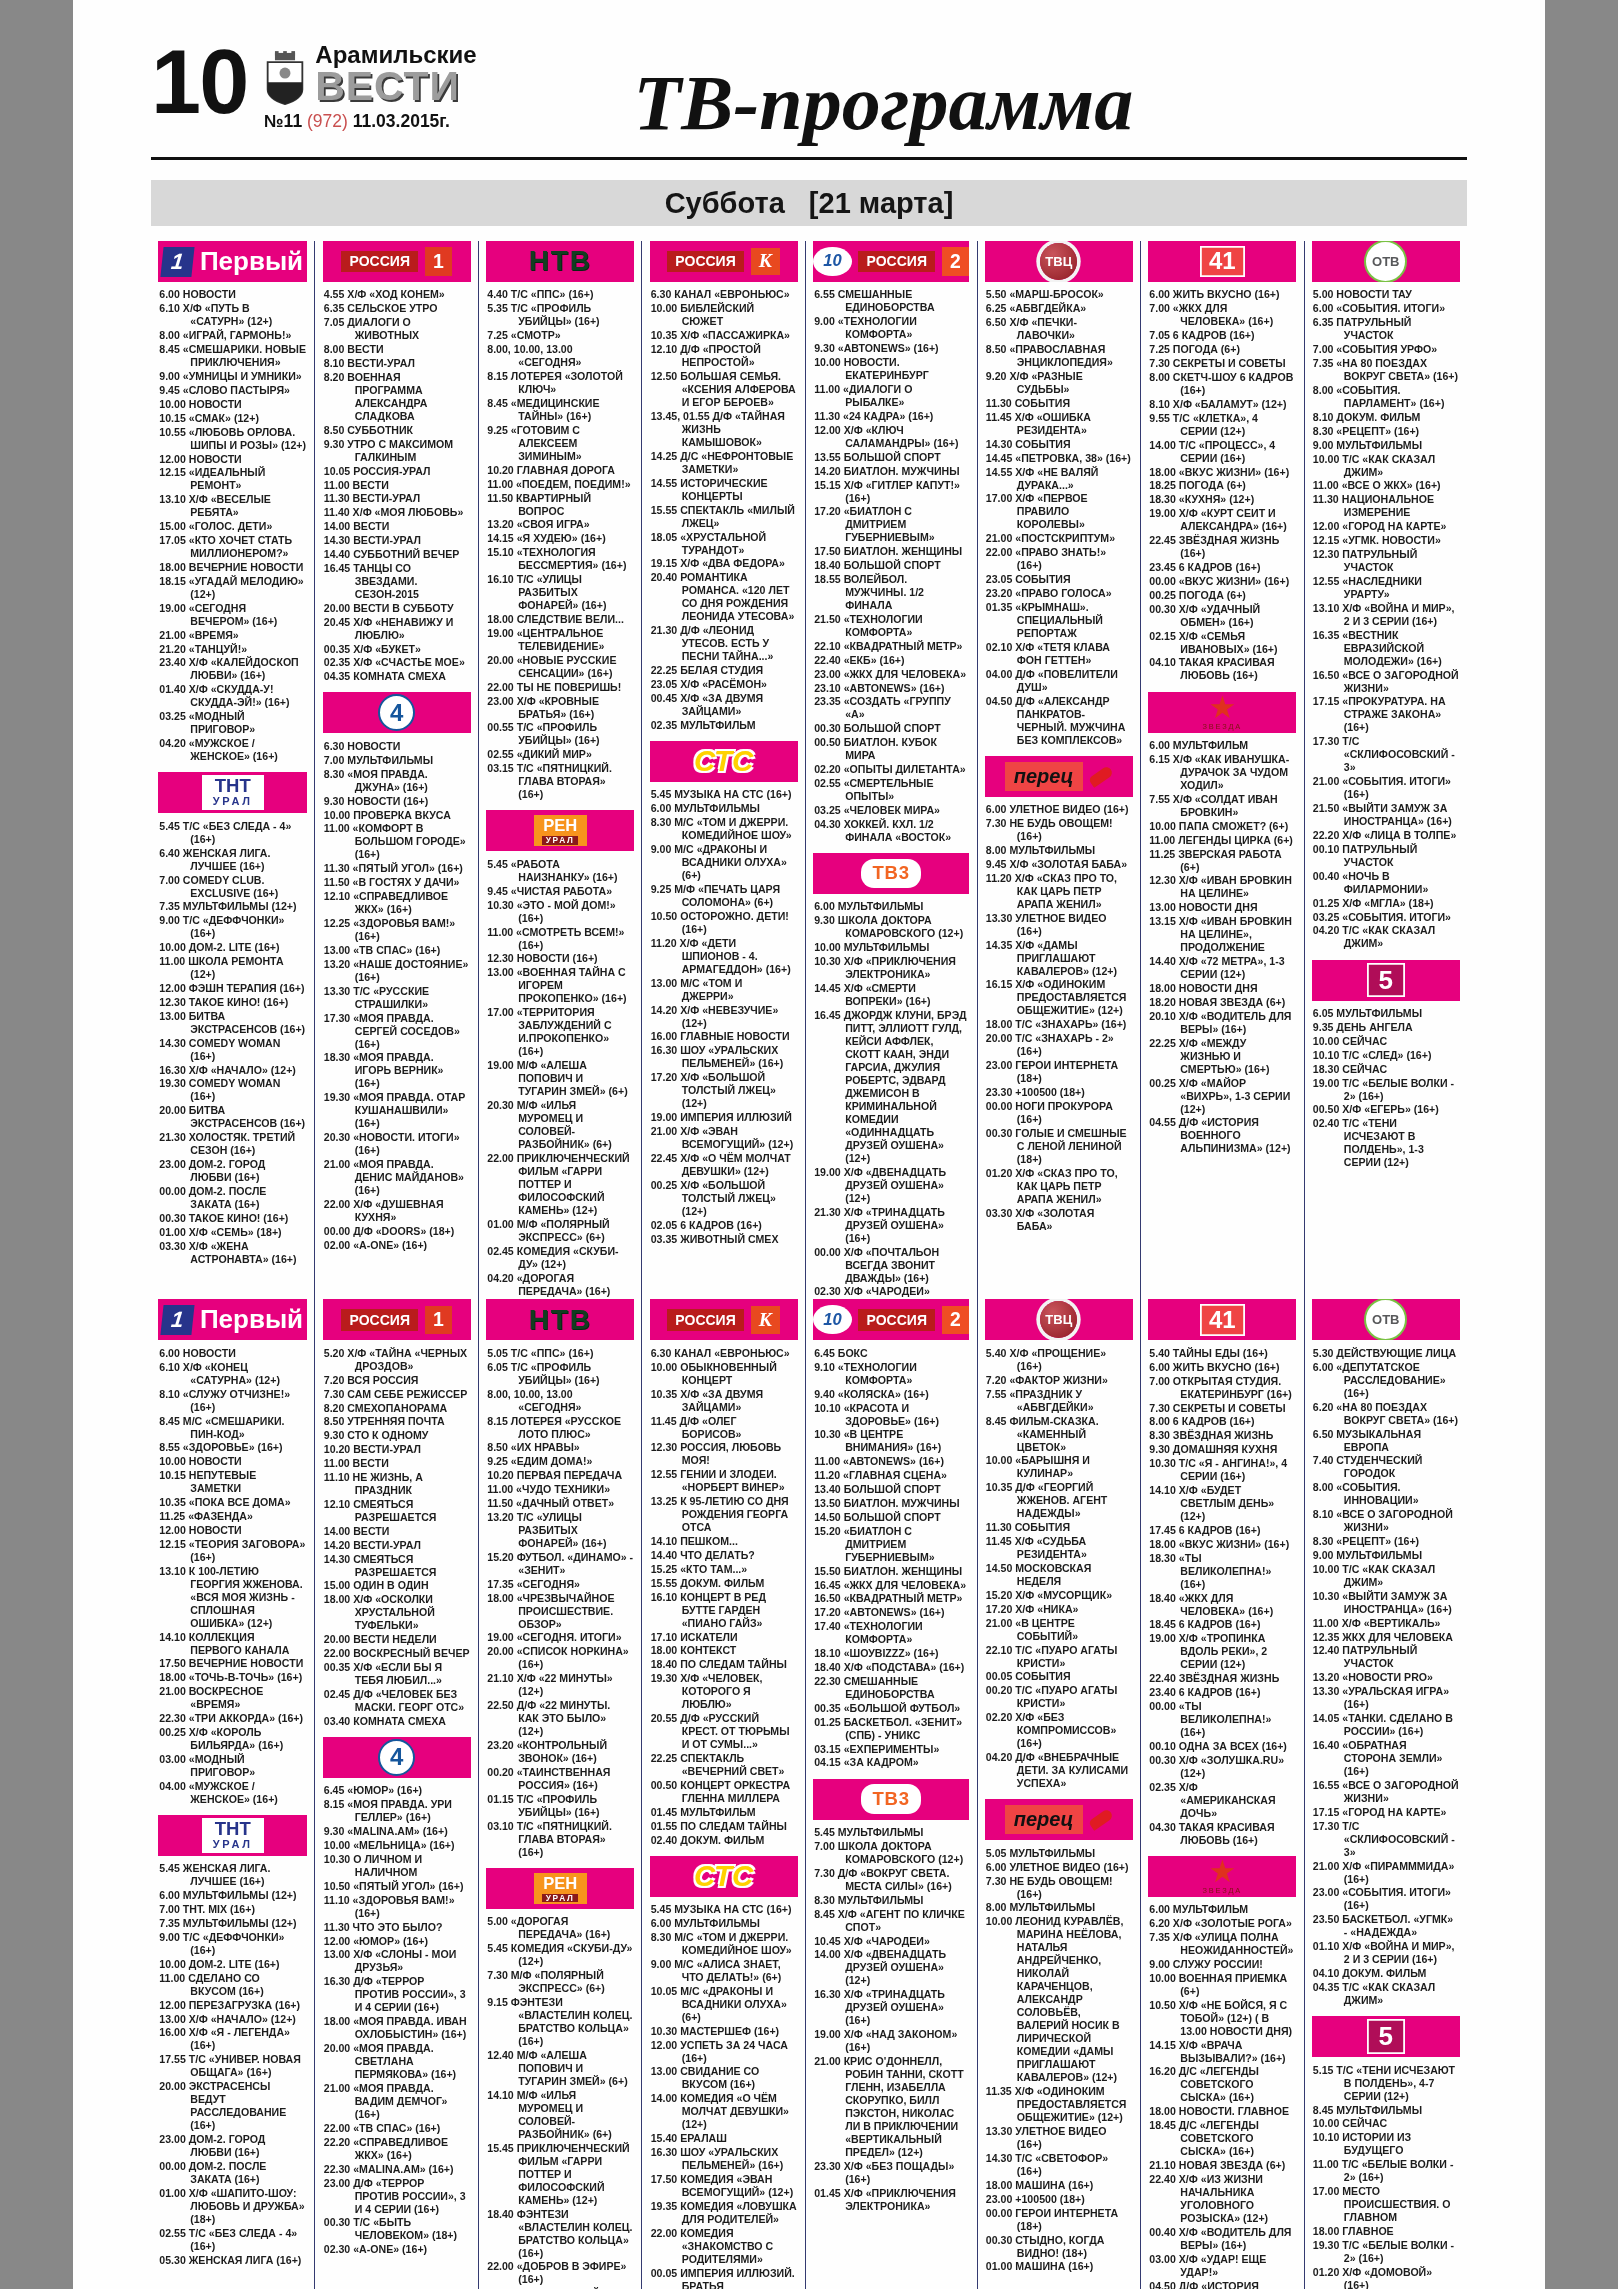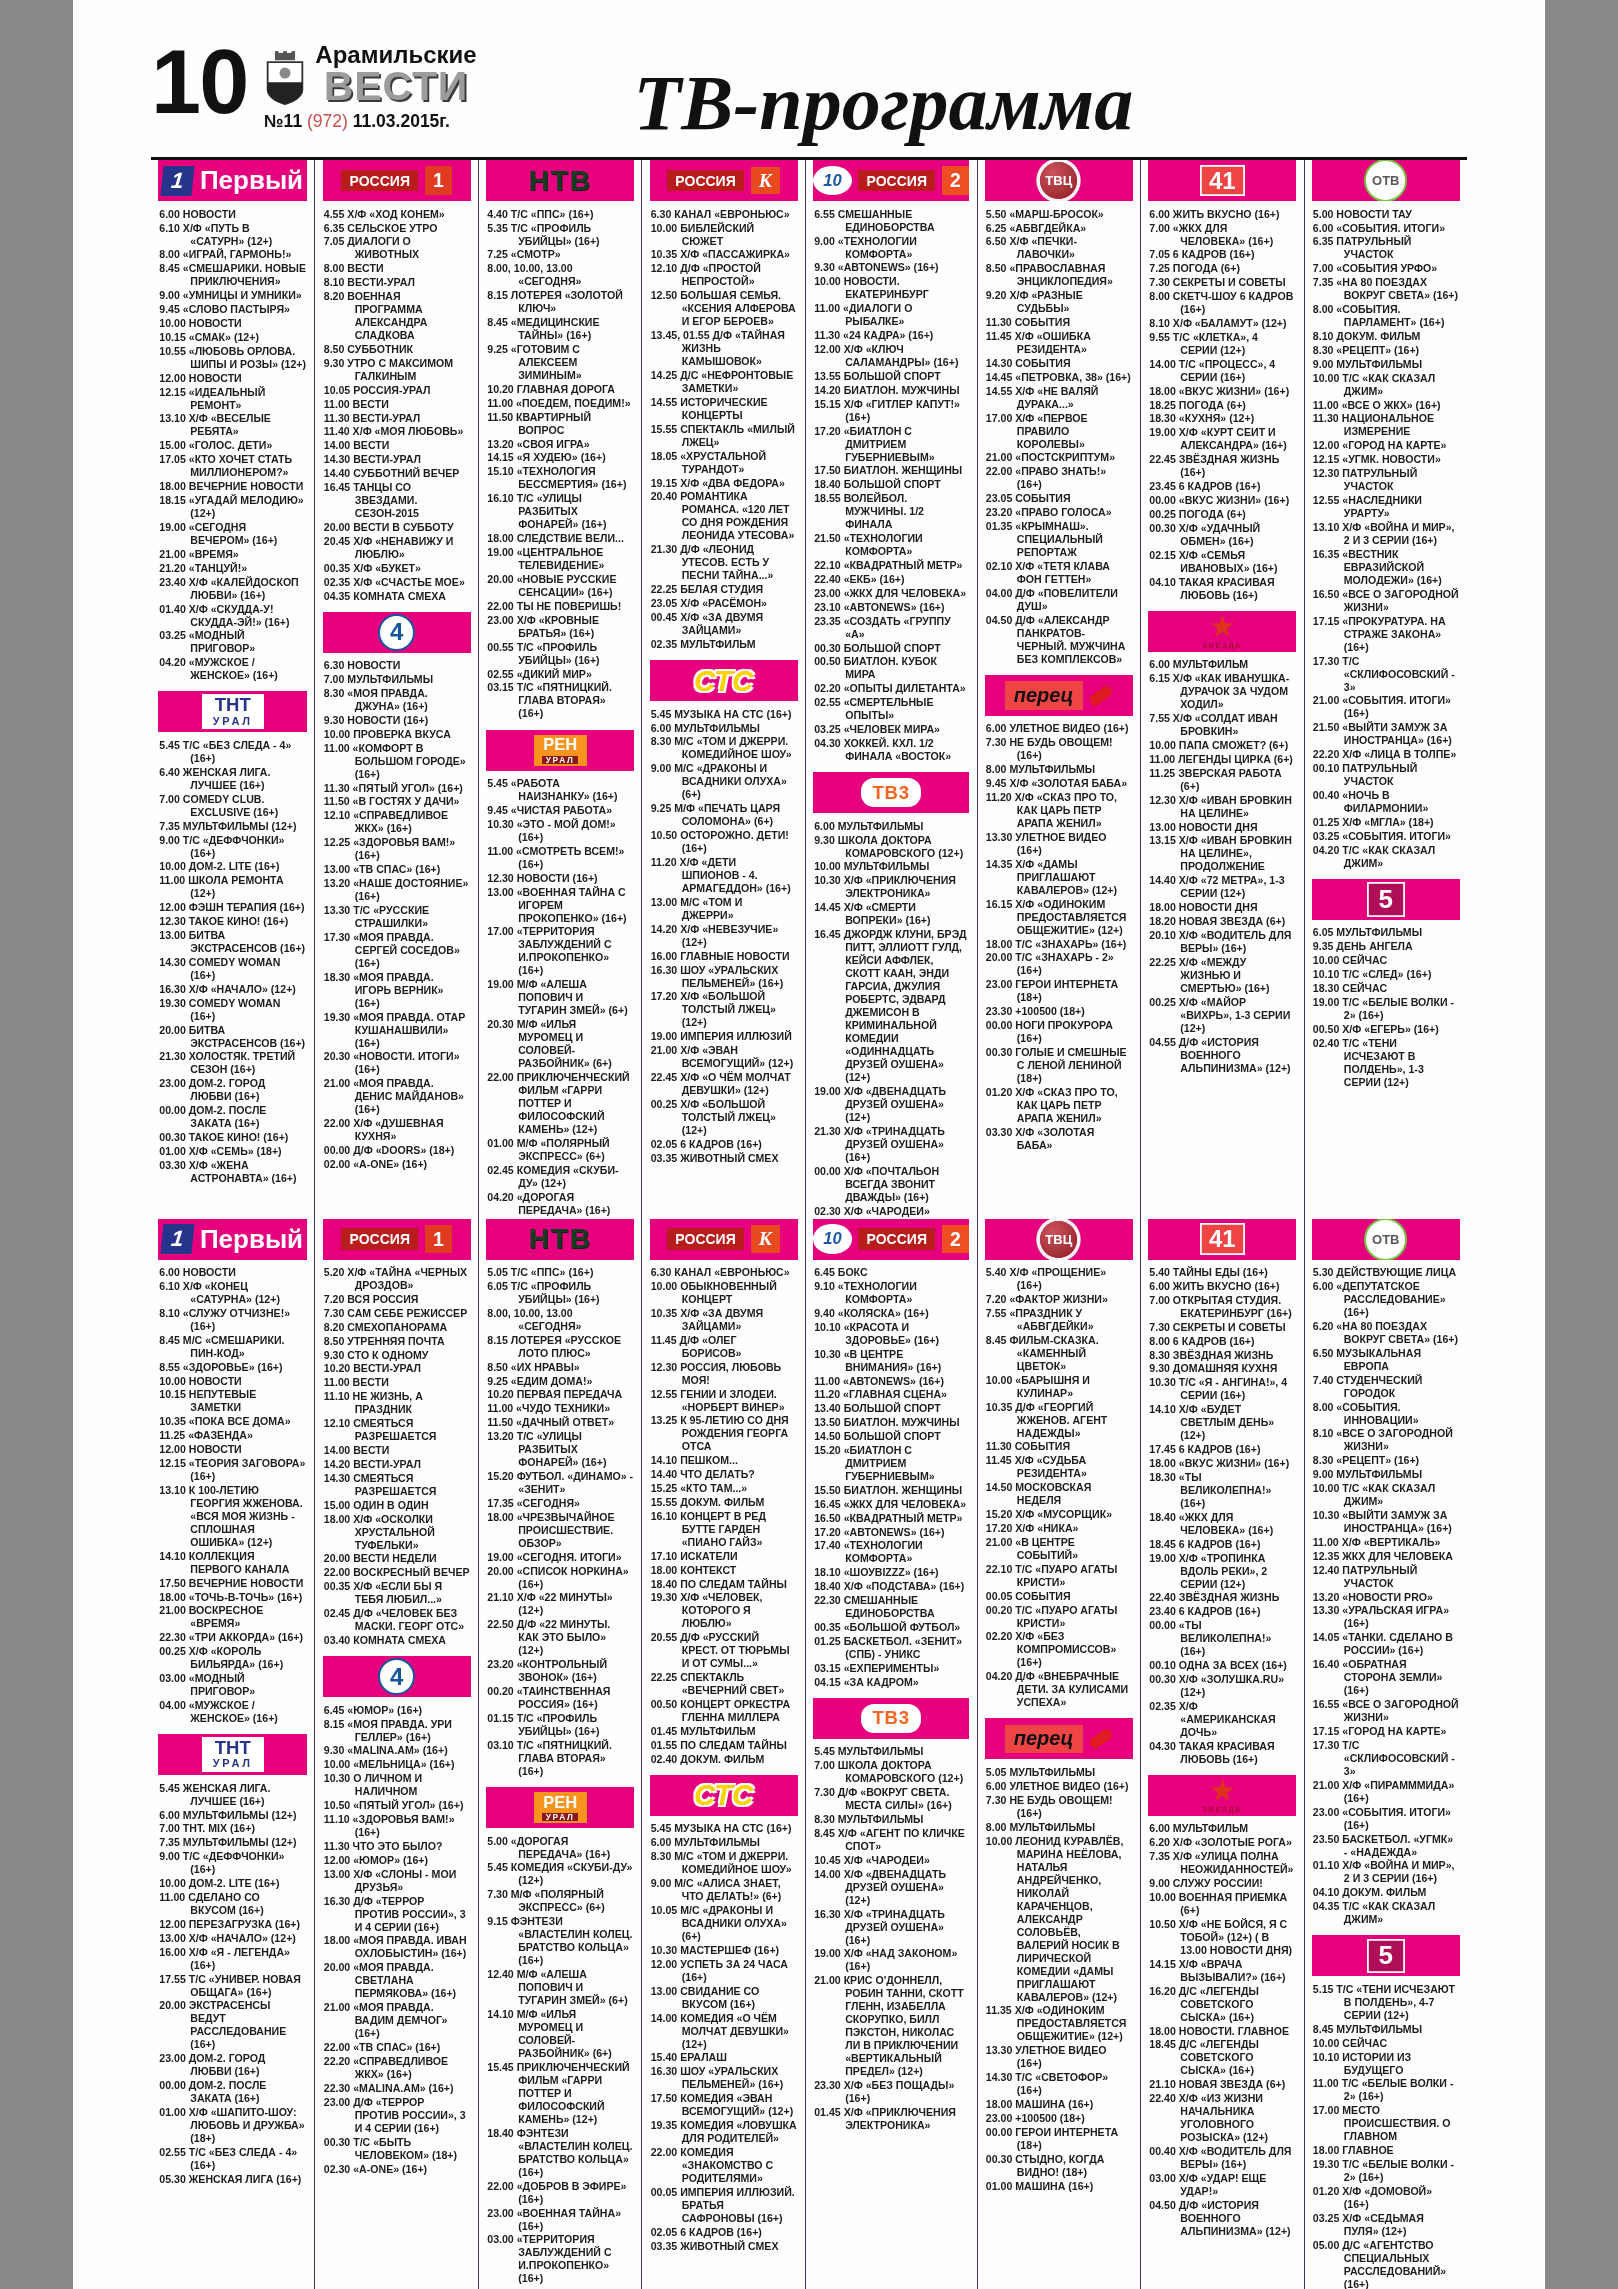--- a/index.html
+++ b/index.html
@@ -4,21 +4,21 @@
 <style>
   html,body{margin:0;padding:0;background:#888;}
   .sheet{width:1472px;min-height:2290px;background:#fefefe;margin:0 auto;box-sizing:border-box;
          padding:44px 78px 37px;font-family:"Liberation Sans",sans-serif;color:#1c1c1c;}
   
   header{display:flex;align-items:flex-start;border-bottom:3.7px solid #111;padding-bottom:9.2px;}
   .pagenum{font-size:90px;font-weight:bold;line-height:.85;letter-spacing:-1.8px;color:#111;}
   .brand{display:flex;flex-direction:column;margin-left:16.6px;}
   .brand-top{display:flex;align-items:flex-end;gap:9.2px;}
   .crest{width:42px;height:55px;}
-  .brand-words{display:flex;flex-direction:column;line-height:.95;text-align:center;}
+  .brand-words{display:flex;flex-direction:column;line-height:.95;}
   .brand-city{font-size:24px;font-weight:bold;color:#111;}
   .brand-vesti{font-size:41px;font-weight:bold;color:#9c9c9c;text-shadow:1.8px 1.8px 0 #3a3a3a;letter-spacing:0.9px;}
   .issue{font-size:17.5px;font-weight:bold;margin-top:5.5px;color:#111;}
   .issue .num{color:#c94f4f;font-weight:normal;}
   .bigtitle{font-family:"Liberation Serif",serif;font-style:italic;font-weight:bold;font-size:78px;
             margin:14px auto 0 157px;color:#111;}
   
   .daybar{background:#d8d8d8;text-align:center;font-size:29px;font-weight:bold;color:#151515;
           padding:6.5px 0;margin:20px 0 14.8px;}
   .daybar .daydate{margin-left:24px;}
@@ -95,20 +95,21 @@
       <div class="issue">
         <span>№11</span>
         <span class="num">(972)</span>
         <span>11.03.2015г.</span>
       </div>
     </div>
     <div class="bigtitle">ТВ-программа</div>
   </header>
 
   <main>
+      <div class="daybar"><span>Суббота</span><span class="daydate">[21 марта]</span></div>
       <div class="grid">
         <div class="tv-col">
           <div class="block">
             <div class="banner">
               <span class="p-ch1">1</span>
               <span class="p-name">Первый</span>
             </div>
             <div class="entries">
               <div class="entry">6.00 НОВОСТИ</div>
               <div class="entry">6.10 Х/Ф «ПУТЬ В «САТУРН» (12+)</div>

